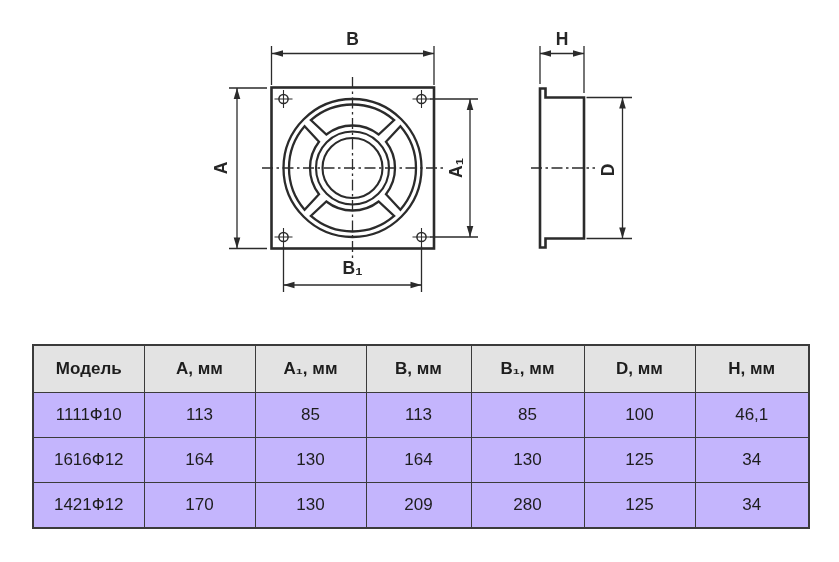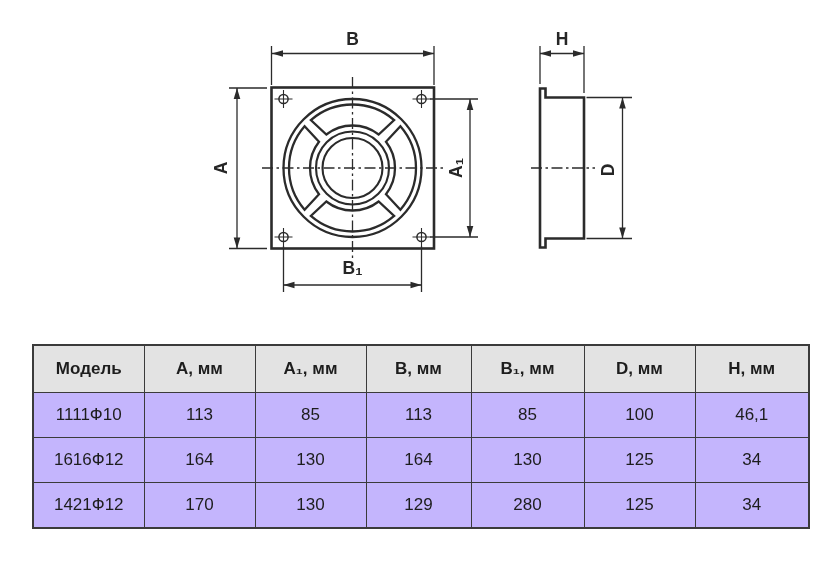--- a/index.html
+++ b/index.html
@@ -164,20 +164,20 @@
         <td>130</td>
         <td>164</td>
         <td>130</td>
         <td>125</td>
         <td>34</td>
       </tr>
       <tr>
         <td>1421Ф12</td>
         <td>170</td>
         <td>130</td>
-        <td>129</td>
+        <td>209</td>
         <td>280</td>
         <td>125</td>
         <td>34</td>
       </tr>
     </tbody>
   </table>
 </div>
 
 </body></html>

